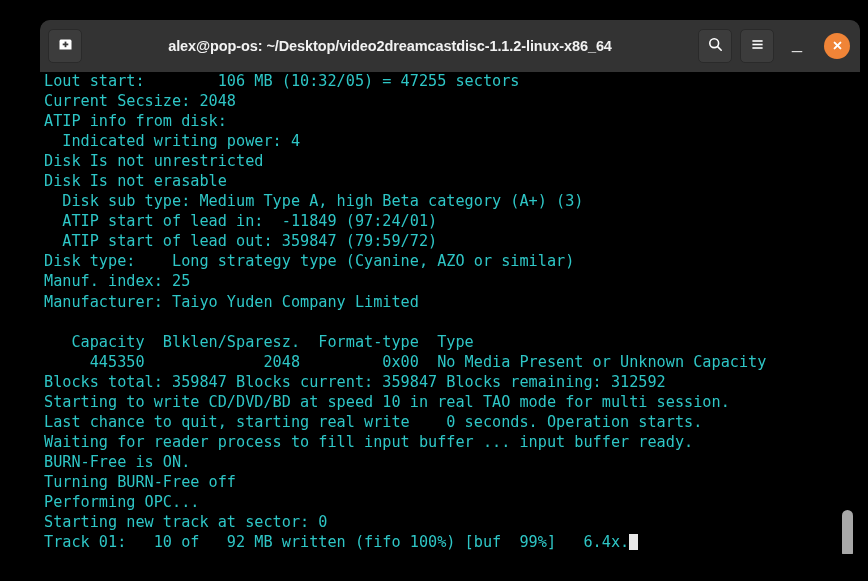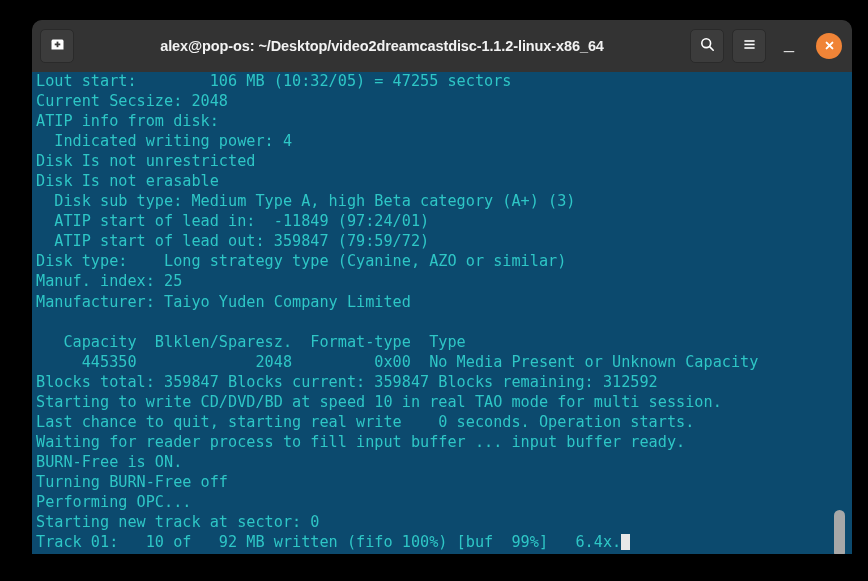--- a/index.html
+++ b/index.html
@@ -15,21 +15,21 @@
   #desktop {
     position: relative;
     width: 868px;
     height: 581px;
     background: #000000;
   }
 
   
   #window {
     position: absolute;
-    left: 32px;
+    left: 40px;
     top: 20px;
     width: 820px;
     height: 534px;
     background: #2c2c2c;
     border-radius: 10px 10px 0 0;
     overflow: hidden;
     box-shadow: 0 0 0 1px rgba(0,0,0,0.4);
   }
 
   
@@ -101,21 +101,21 @@
     width: 26px;
     height: 26px;
     margin-left: 4px;
     margin-right: 2px;
   }
 
   
   #terminal {
     position: relative;
     height: 482px;
-    background: #0c4a6e;
+    background: #000000;
     overflow: hidden;
   }
 
   #term-text {
     position: absolute;
     left: 4px;
     top: -1px;
     right: 0;
     color: #2ec6c6;
     font-family: "DejaVu Sans Mono", monospace;

